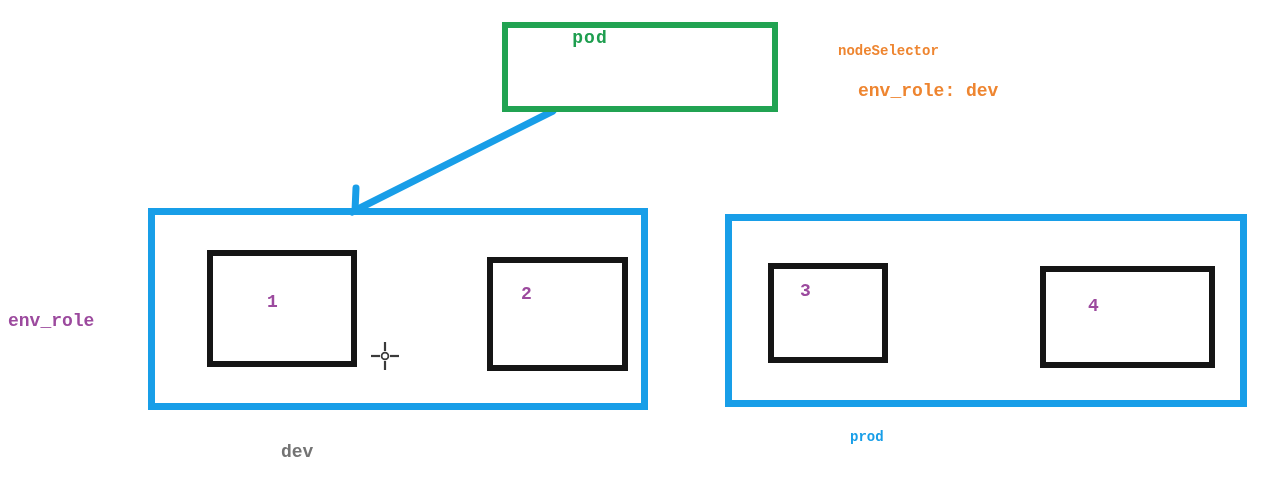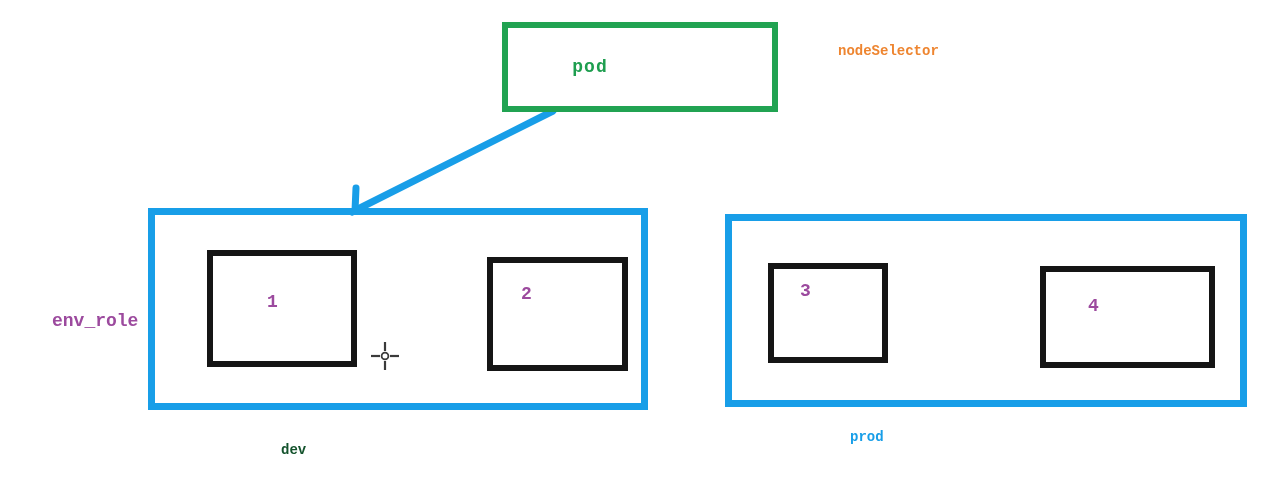--- a/index.html
+++ b/index.html
@@ -15,21 +15,21 @@
     overflow: hidden;
     font-family: "Liberation Mono", "DejaVu Sans Mono", monospace;
     font-weight: 700;
   }
   .abs { position: absolute; box-sizing: border-box; }
 
   
   .pod-box {
     left: 502px; top: 22px; width: 276px; height: 90px;
     border: 6px solid #21a352;
-    display: flex; align-items: center; justify-content: center;
+    display: flex; justify-content: center;
     padding-right: 100px;
   }
   .pod-label { color: #1e9e4f; font-size: 18px; letter-spacing: 1px; }
 
   
   .annot-line1 { left: 838px; top: 43px; color: #ee8530; font-size: 14px; }
   .annot-line2 { left: 858px; top: 81px; color: #ee8530; font-size: 18px; }
 
   
   .arrow-layer { left: 0; top: 0; width: 1276px; height: 481px; pointer-events: none; }
@@ -48,42 +48,43 @@
   .node-num {
     position: absolute;
     color: #9c4a9e; font-size: 18px; line-height: 20px;
   }
   .num-1 { left: 54px; top: 36px; }
   .num-2 { left: 28px; top: 21px; }
   .num-3 { left: 26px; top: 12px; }
   .num-4 { left: 42px; top: 24px; }
 
   
-  .axis-label  { left: 8px;   top: 311px; color: #9c4a9e; font-size: 18px; margin-left: 44px; }
-  .dev-label   { left: 281px; top: 442px; color: #14532d; font-size: 14px; }
+  .axis-label  { left: 8px;   top: 311px; color: #9c4a9e; font-size: 18px; }
+  .dev-label   { left: 281px; top: 442px; color: #737373; font-size: 18px; }
   .prod-label  { left: 850px; top: 429px; color: #189ee8; font-size: 14px; }
 
   
   .crosshair { left: 371px; top: 342px; width: 28px; height: 28px; pointer-events: none; }
 </style>
 </head>
 <body>
 
 <div class="canvas">
 
   <svg class="abs arrow-layer" viewBox="0 0 1276 481" xmlns="http://www.w3.org/2000/svg">
     <line x1="553" y1="111" x2="352" y2="212" stroke="#189ee8" stroke-width="7" stroke-linecap="round"></line>
     <line x1="356" y1="188" x2="355" y2="211" stroke="#189ee8" stroke-width="7" stroke-linecap="round"></line>
   </svg>
 
   <div class="abs pod-box">
     <span class="pod-label">pod</span>
   </div>
 
   <div class="abs annot-line1">nodeSelector</div>
+  <div class="abs annot-line2">env_role: dev</div>
 
   <div class="abs group-box group-dev">
     <div class="abs node-box node-1">
       <span class="node-num num-1">1</span>
     </div>
     <div class="abs node-box node-2">
       <span class="node-num num-2">2</span>
     </div>
   </div>
 

